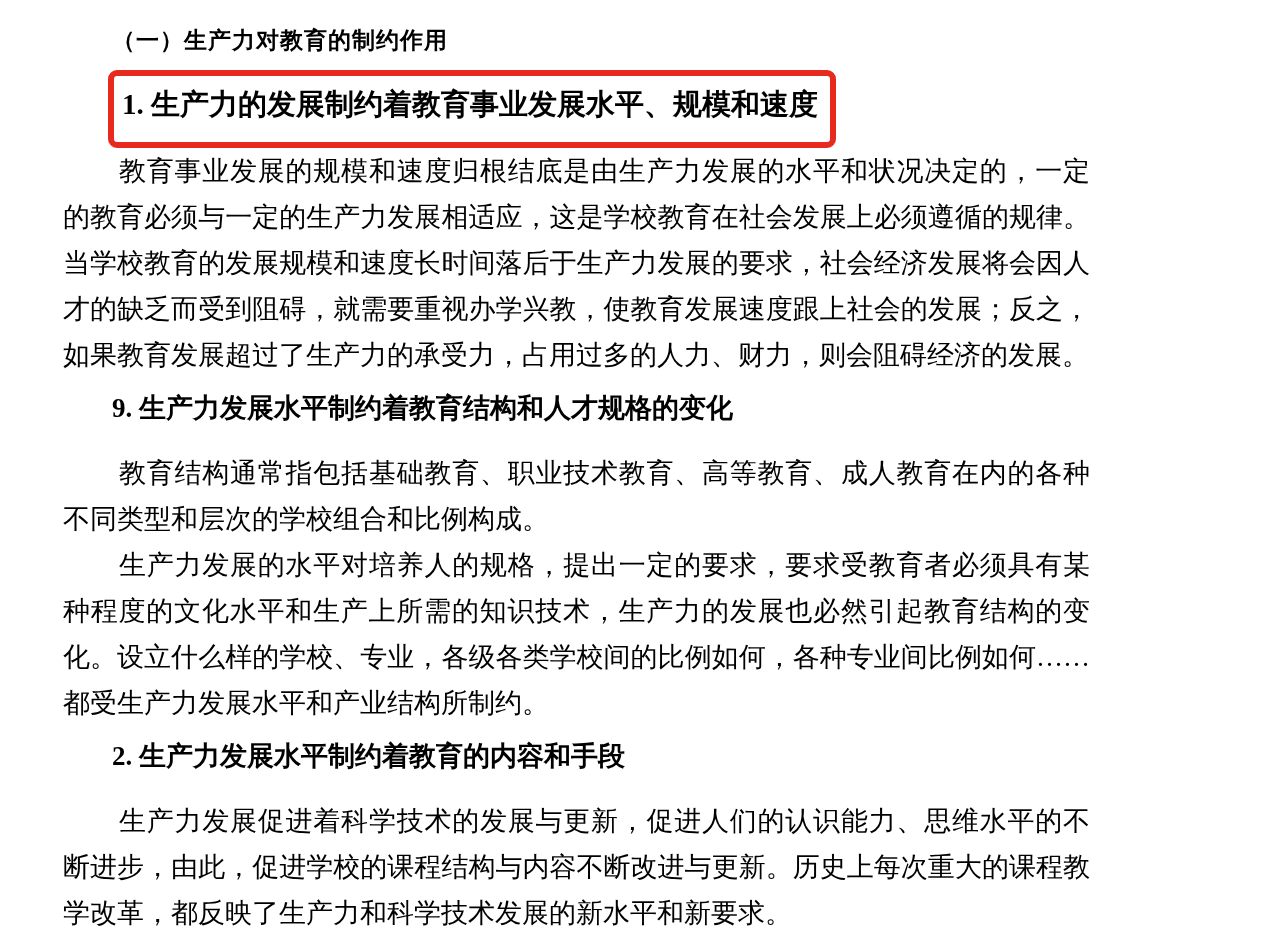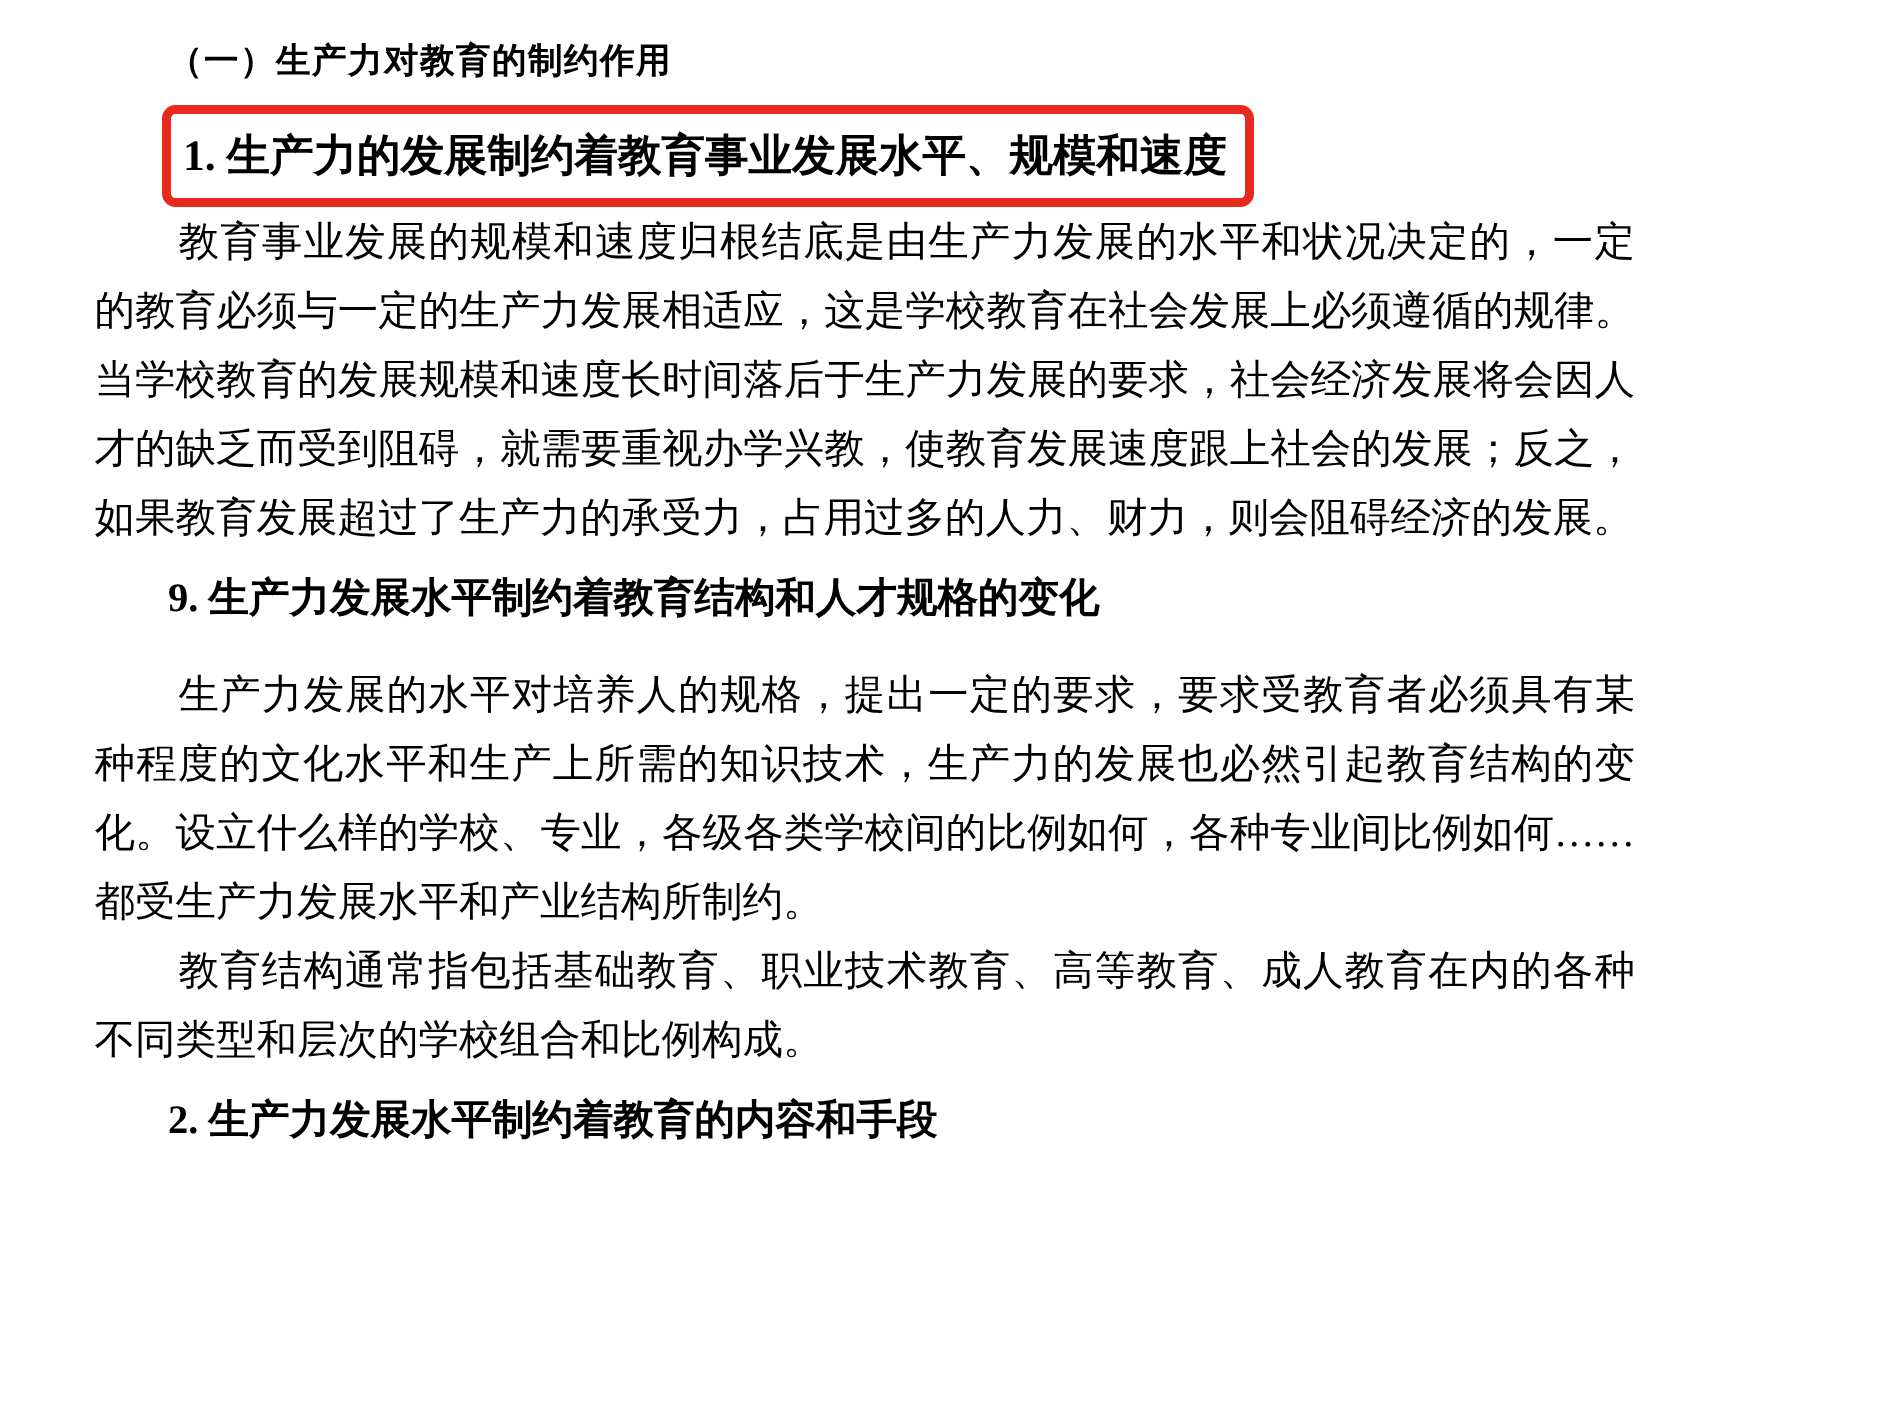--- a/index.html
+++ b/index.html
@@ -26,21 +26,21 @@
     font-weight: 700;
     margin: 0 0 0 49px;
     letter-spacing: 1px;
   }
   .highlight-box {
     display: block;
     width: fit-content;
     margin: 12px 0 0 45px;
     border: 6px solid #0c4a6e;
     border-radius: 9px;
-    padding: 13px 12px 13px 8px;
+    padding: 13px 12px 23px 8px;
   }
   .point-title {
     font-size: 27px;
     line-height: 32px;
     font-weight: 700;
     margin: 14px 0 26px 49px;
   }
   .point-title.boxed {
     font-size: 29px;
     line-height: 30px;
@@ -64,20 +64,21 @@
   <h3 class="section-title">（一）生产力对教育的制约作用</h3>
 
   <div class="highlight-box" style="border-color: rgb(232, 41, 29);">
     <h4 class="point-title boxed">1. 生产力的发展制约着教育事业发展水平、规模和速度</h4>
   </div>
 
   <p class="body-para first-after-box">教育事业发展的规模和速度归根结底是由生产力发展的水平和状况决定的，一定的教育必须与一定的生产力发展相适应，这是学校教育在社会发展上必须遵循的规律。当学校教育的发展规模和速度长时间落后于生产力发展的要求，社会经济发展将会因人才的缺乏而受到阻碍，就需要重视办学兴教，使教育发展速度跟上社会的发展；反之，如果教育发展超过了生产力的承受力，占用过多的人力、财力，则会阻碍经济的发展。</p>
 
   <h4 class="point-title">9. 生产力发展水平制约着教育结构和人才规格的变化</h4>
 
+  <p class="body-para">教育结构通常指包括基础教育、职业技术教育、高等教育、成人教育在内的各种不同类型和层次的学校组合和比例构成。</p>
+
   <p class="body-para">生产力发展的水平对培养人的规格，提出一定的要求，要求受教育者必须具有某种程度的文化水平和生产上所需的知识技术，生产力的发展也必然引起教育结构的变化。设立什么样的学校、专业，各级各类学校间的比例如何，各种专业间比例如何……都受生产力发展水平和产业结构所制约。</p>
-
-  <p class="body-para">教育结构通常指包括基础教育、职业技术教育、高等教育、成人教育在内的各种不同类型和层次的学校组合和比例构成。</p>
 
   <h4 class="point-title">2. 生产力发展水平制约着教育的内容和手段</h4>
 
+  <p class="body-para">生产力发展促进着科学技术的发展与更新，促进人们的认识能力、思维水平的不断进步，由此，促进学校的课程结构与内容不断改进与更新。历史上每次重大的课程教学改革，都反映了生产力和科学技术发展的新水平和新要求。</p>
 
 </div>
 
 </body></html>

